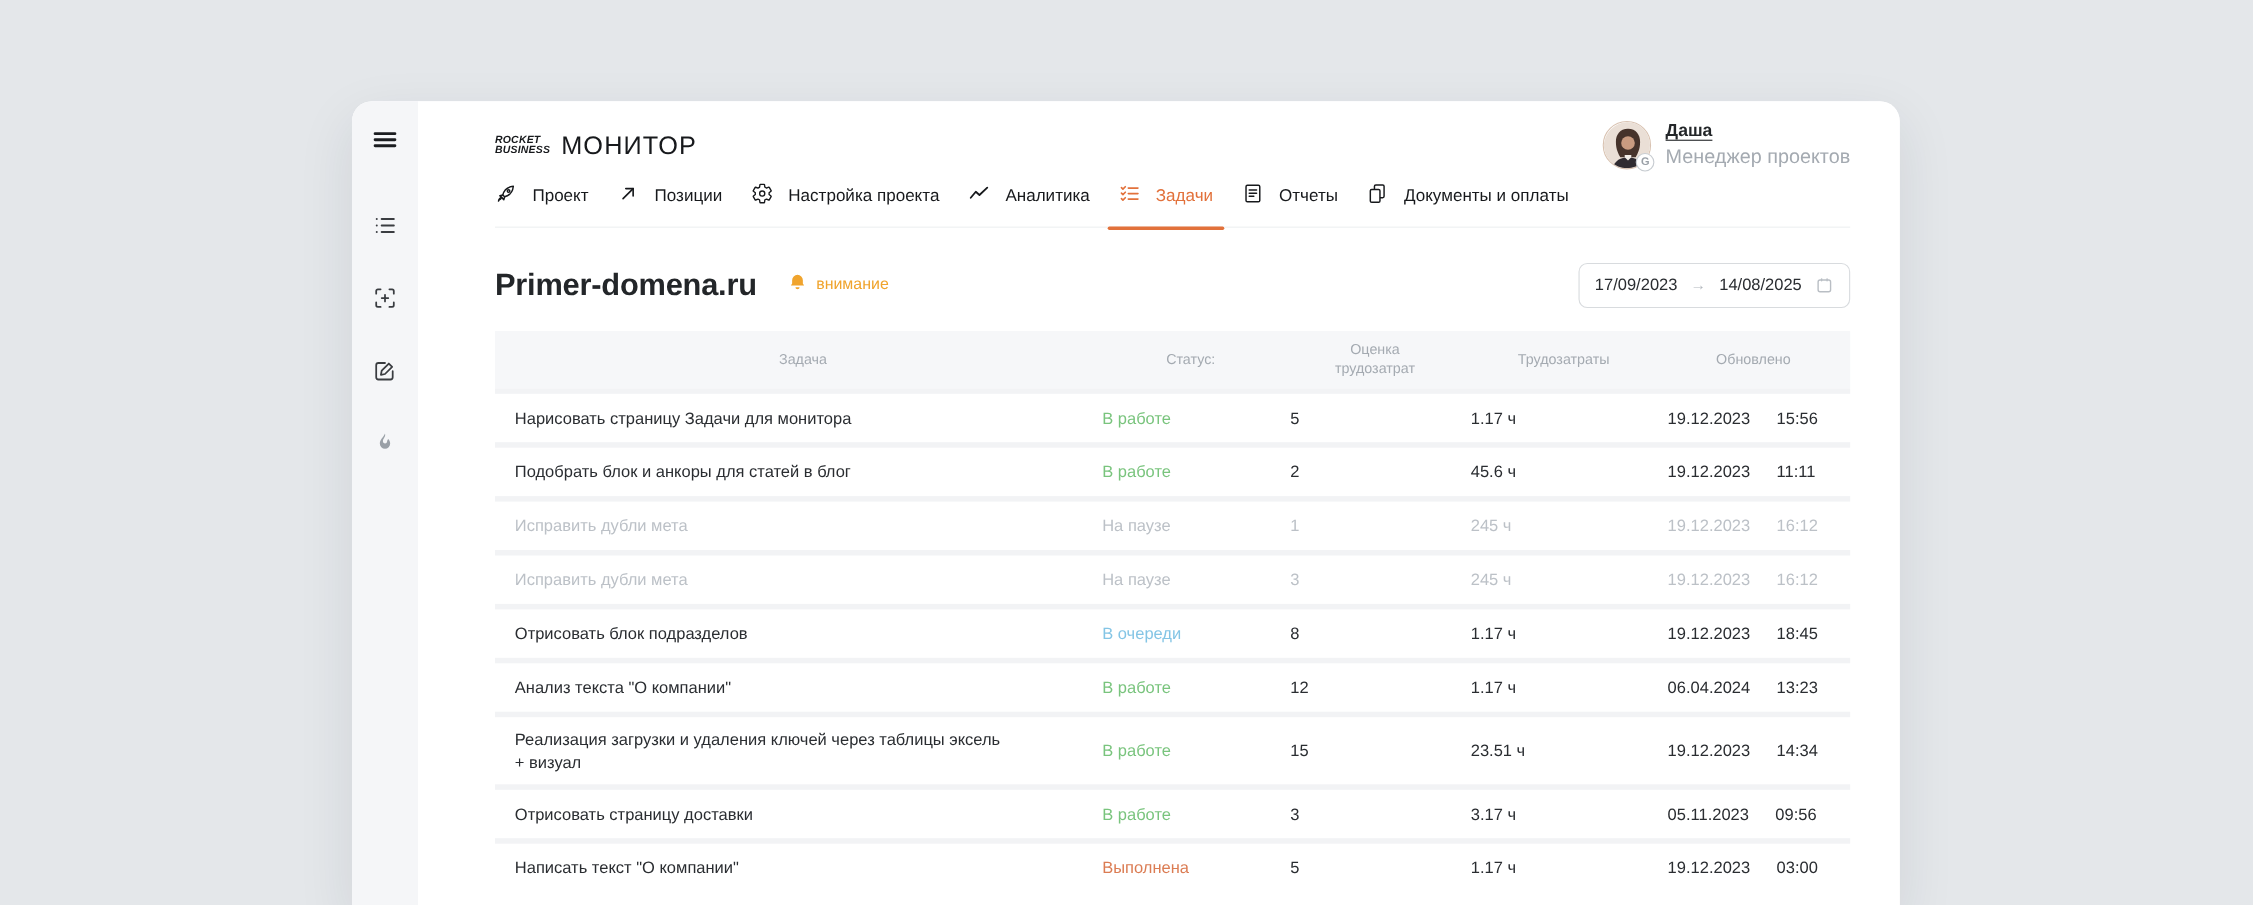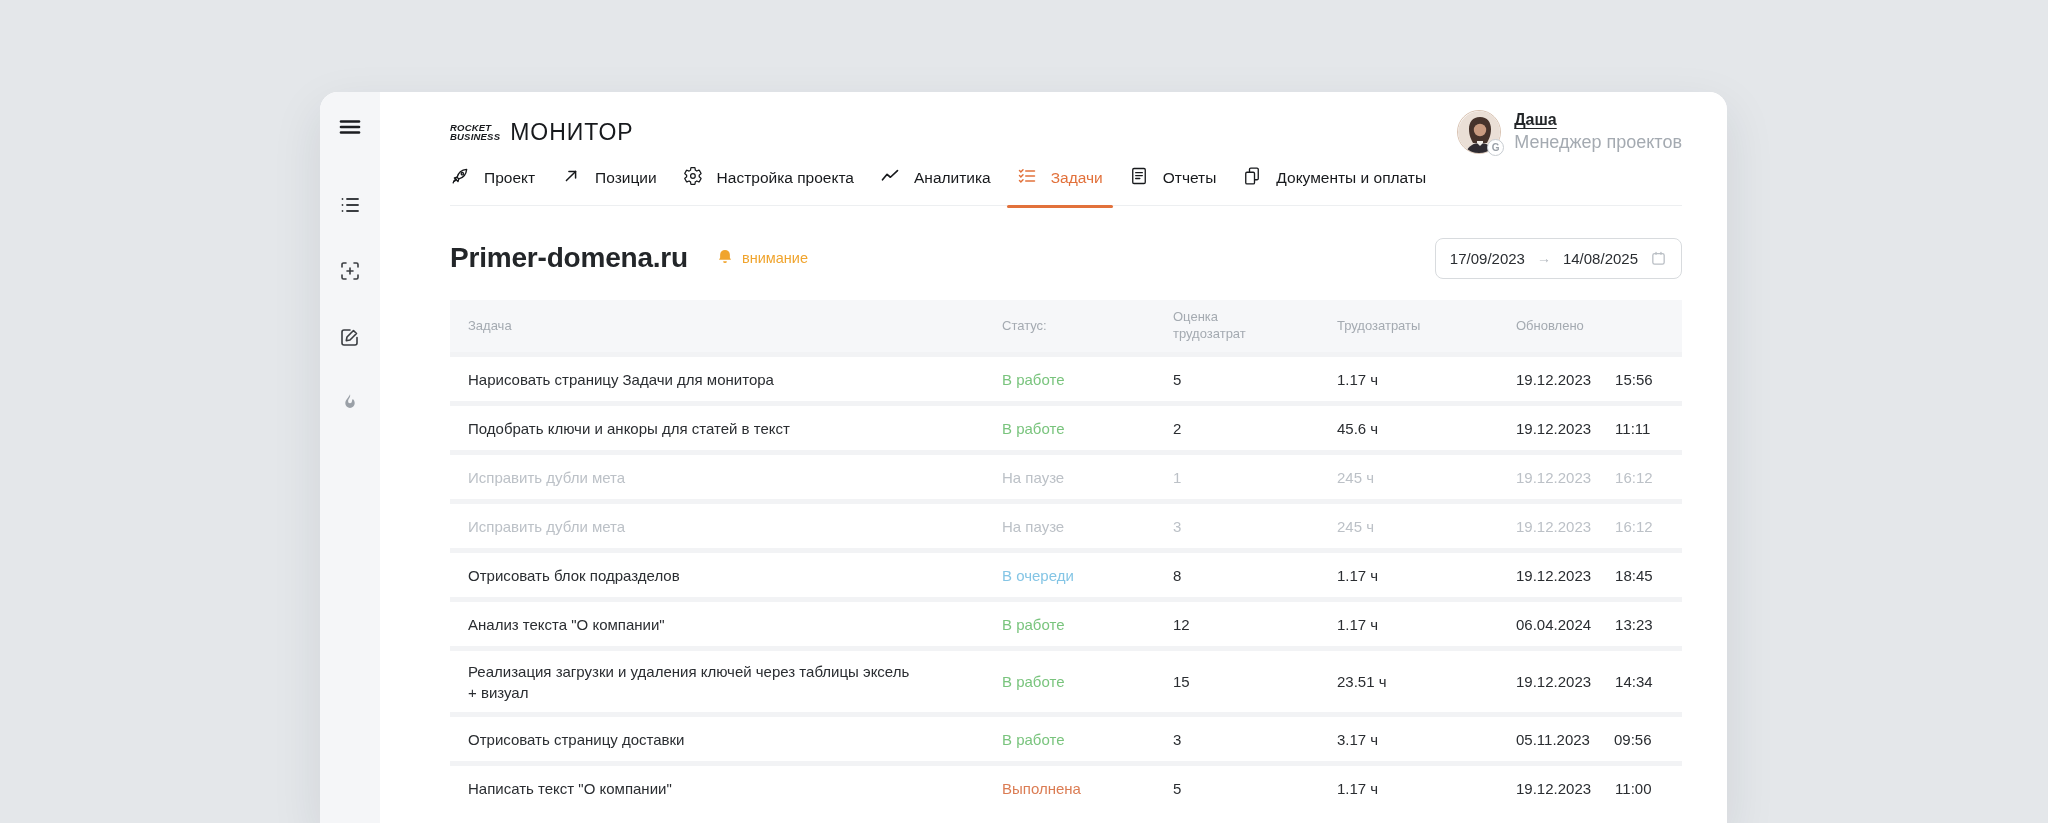--- a/index.html
+++ b/index.html
@@ -61,21 +61,21 @@
   .alert-badge svg{width:18px; height:18px;}
   .date-picker{
     display:flex; align-items:center; gap:12px; border:1px solid #d8dbde; border-radius:8px;
     padding:11px 14px; font-size:15px; color:#2a2d31; cursor:pointer; background:#fff;
   }
   .dp-arrow{color:#b3b8be; font-size:14px;}
   .dp-cal svg{width:17px; height:17px; display:block;}
   
   .table{margin-top:20px; width:1232px;}
   .thead,.trow{display:grid; grid-template-columns:552px 171px 164px 179px 166px; align-items:center;}
-  .thead{background:var(--thead-bg); height:52px; color:var(--gray); font-size:13px;}
+  .thead{background:var(--thead-bg); height:52px; color:var(--gray); font-size:13px;text-align:center;}
   .thead .hc{padding-right:10px; line-height:1.3;}
   .h-task{padding-left:18px;}
   .h-estimate span{display:inline-block; max-width:92px;}
   .trow{background:#fff; border-top:5px solid var(--band); min-height:49px; font-size:15px; color:#2a2d31; cursor:pointer;}
   .trow.tall{min-height:66px;}
   .cell{padding-right:10px;}
   .cell.task{padding-left:18px; padding-right:84px; line-height:1.4;}
   .cell.updated{display:flex; gap:24px;}
   .st-green{color:var(--green);}
   .st-blue{color:var(--blue);}
@@ -273,21 +273,21 @@
         <div class="cell status st-green">В работе</div>
         <div class="cell">5</div>
         <div class="cell">1.17 ч</div>
         <div class="cell updated">
           <span>19.12.2023</span>
           <span>15:56</span>
         </div>
       </div>
 
       <div class="trow">
-        <div class="cell task">Подобрать ключи и анкоры для статей в текст</div>
+        <div class="cell task">Подобрать блок и анкоры для статей в блог</div>
         <div class="cell status st-green">В работе</div>
         <div class="cell">2</div>
         <div class="cell">45.6 ч</div>
         <div class="cell updated">
           <span>19.12.2023</span>
           <span>11:11</span>
         </div>
       </div>
 
       <div class="trow muted">
@@ -356,19 +356,19 @@
         </div>
       </div>
 
       <div class="trow">
         <div class="cell task">Написать текст "О компании"</div>
         <div class="cell status st-salmon">Выполнена</div>
         <div class="cell">5</div>
         <div class="cell">1.17 ч</div>
         <div class="cell updated">
           <span>19.12.2023</span>
-          <span>11:00</span>
+          <span>03:00</span>
         </div>
       </div>
     </div>
 
   </div>
 </div>
 
 </body></html>

